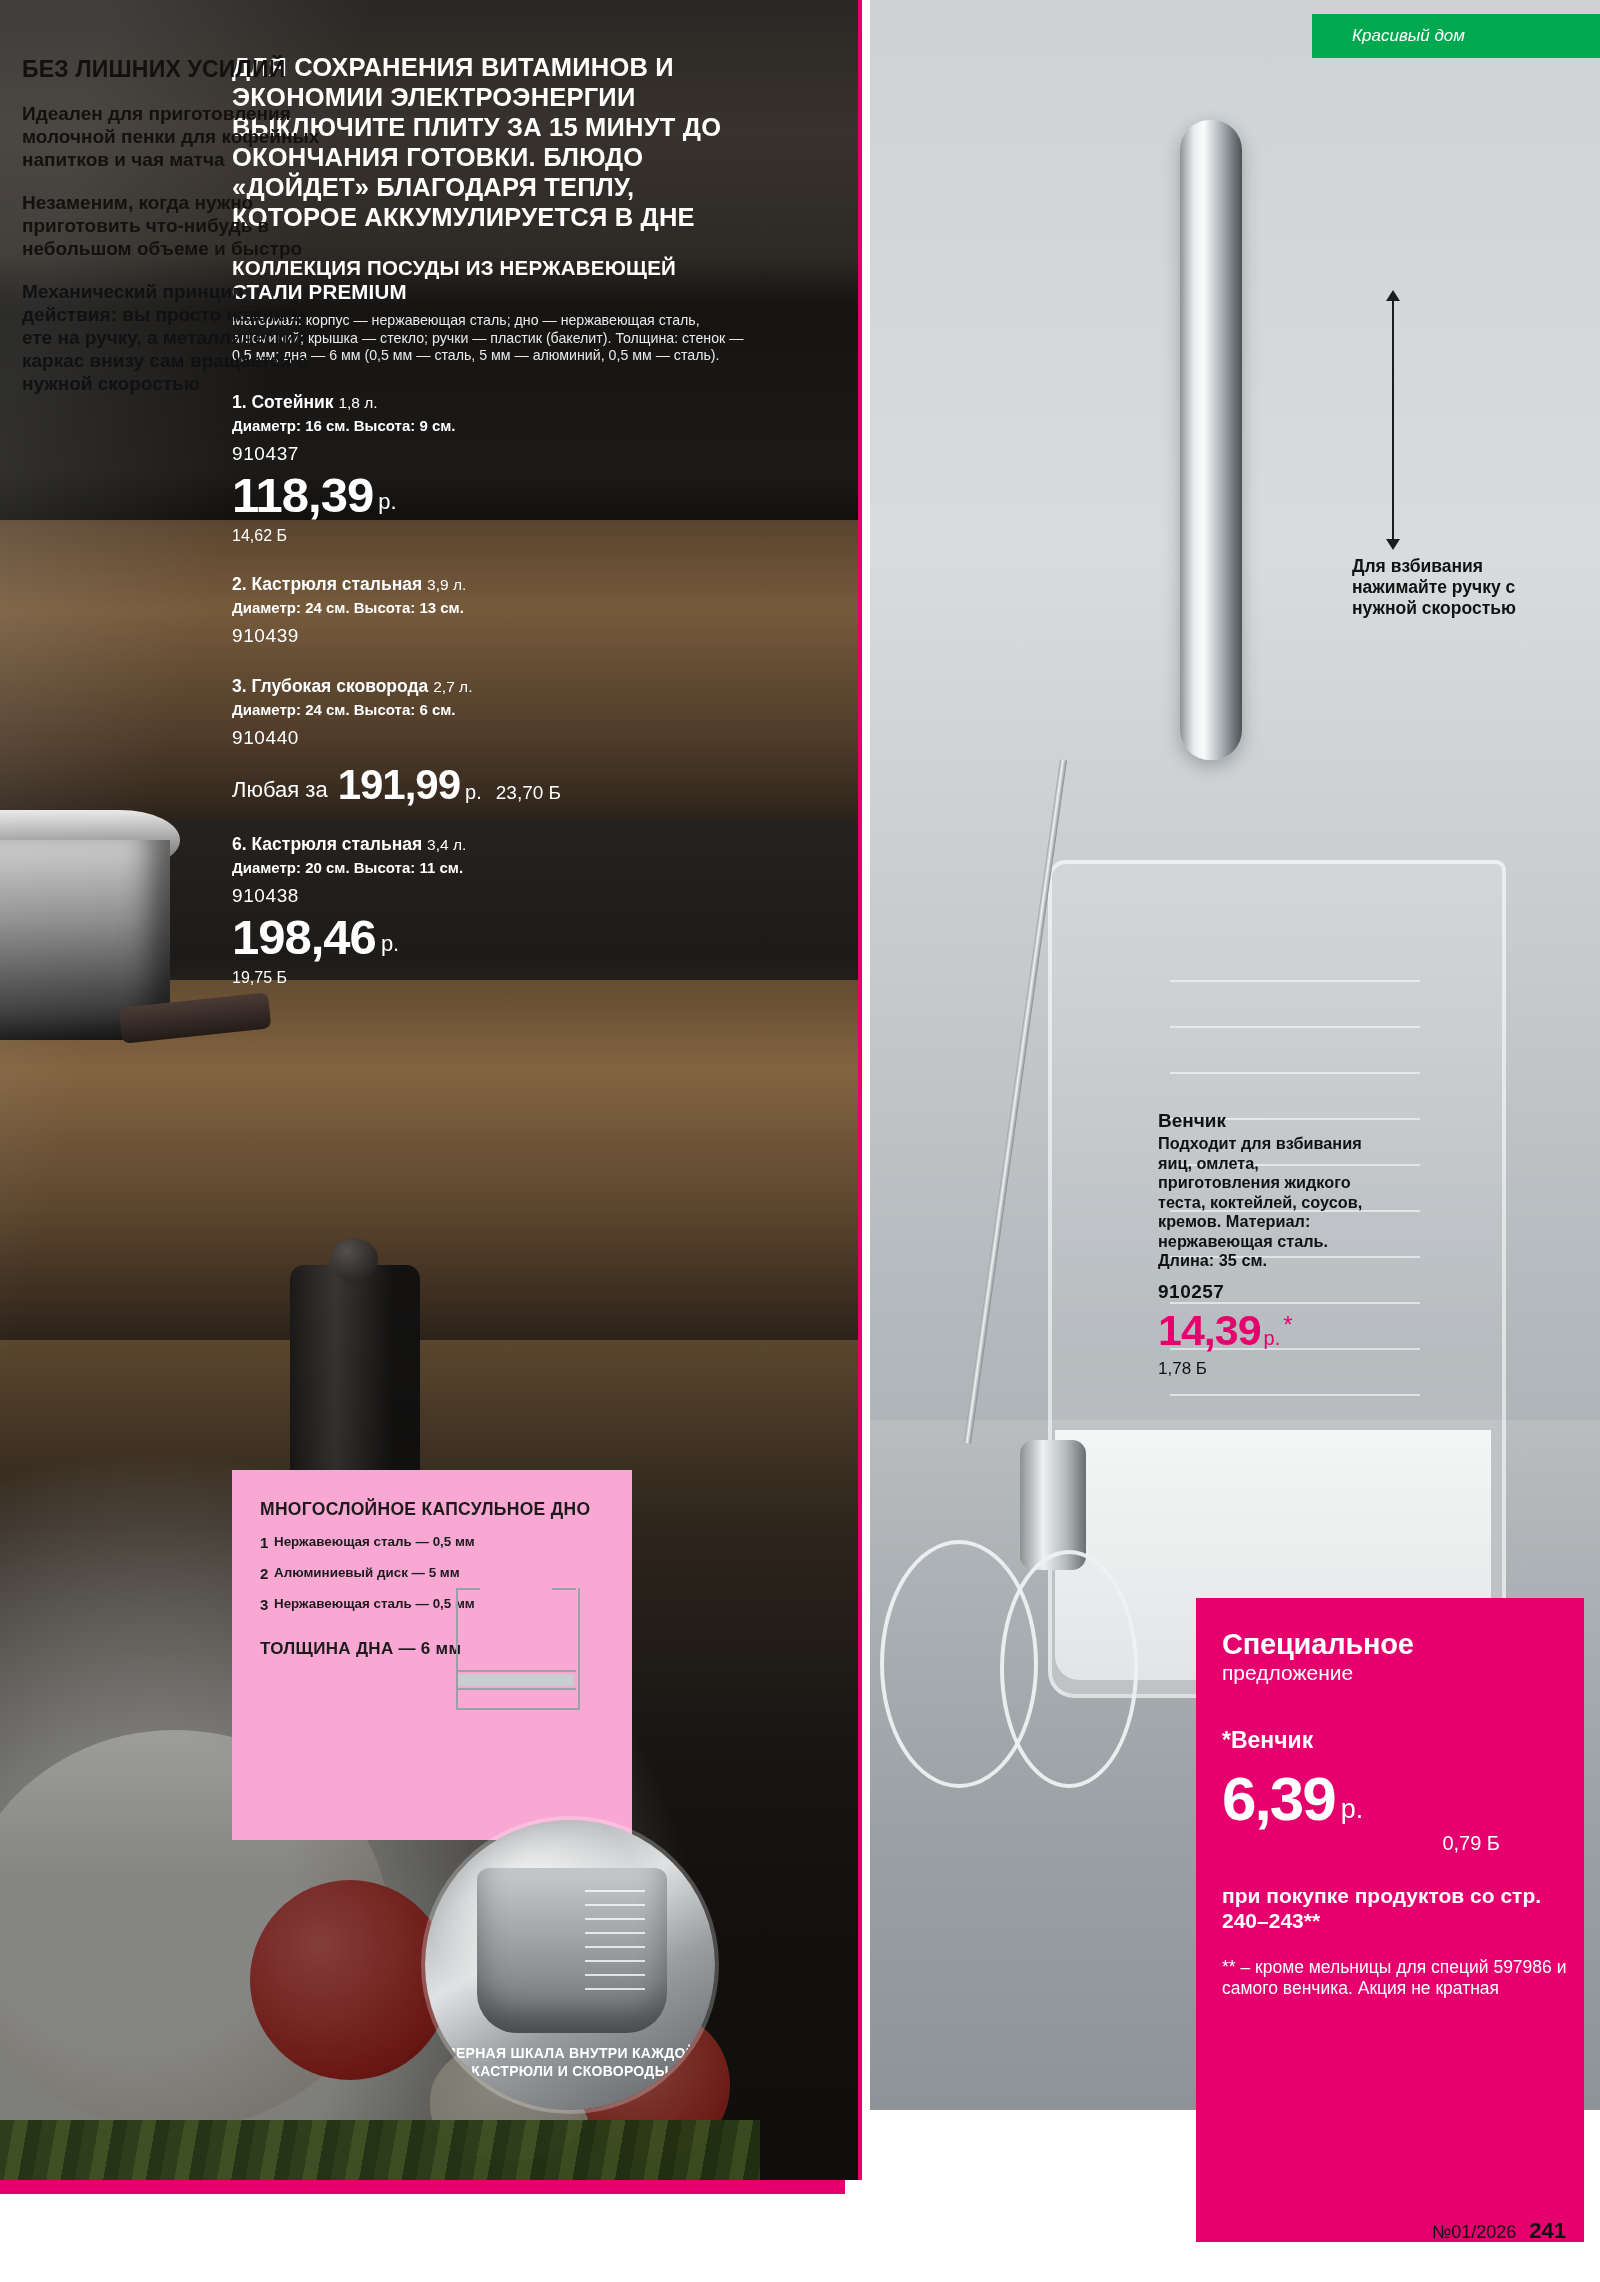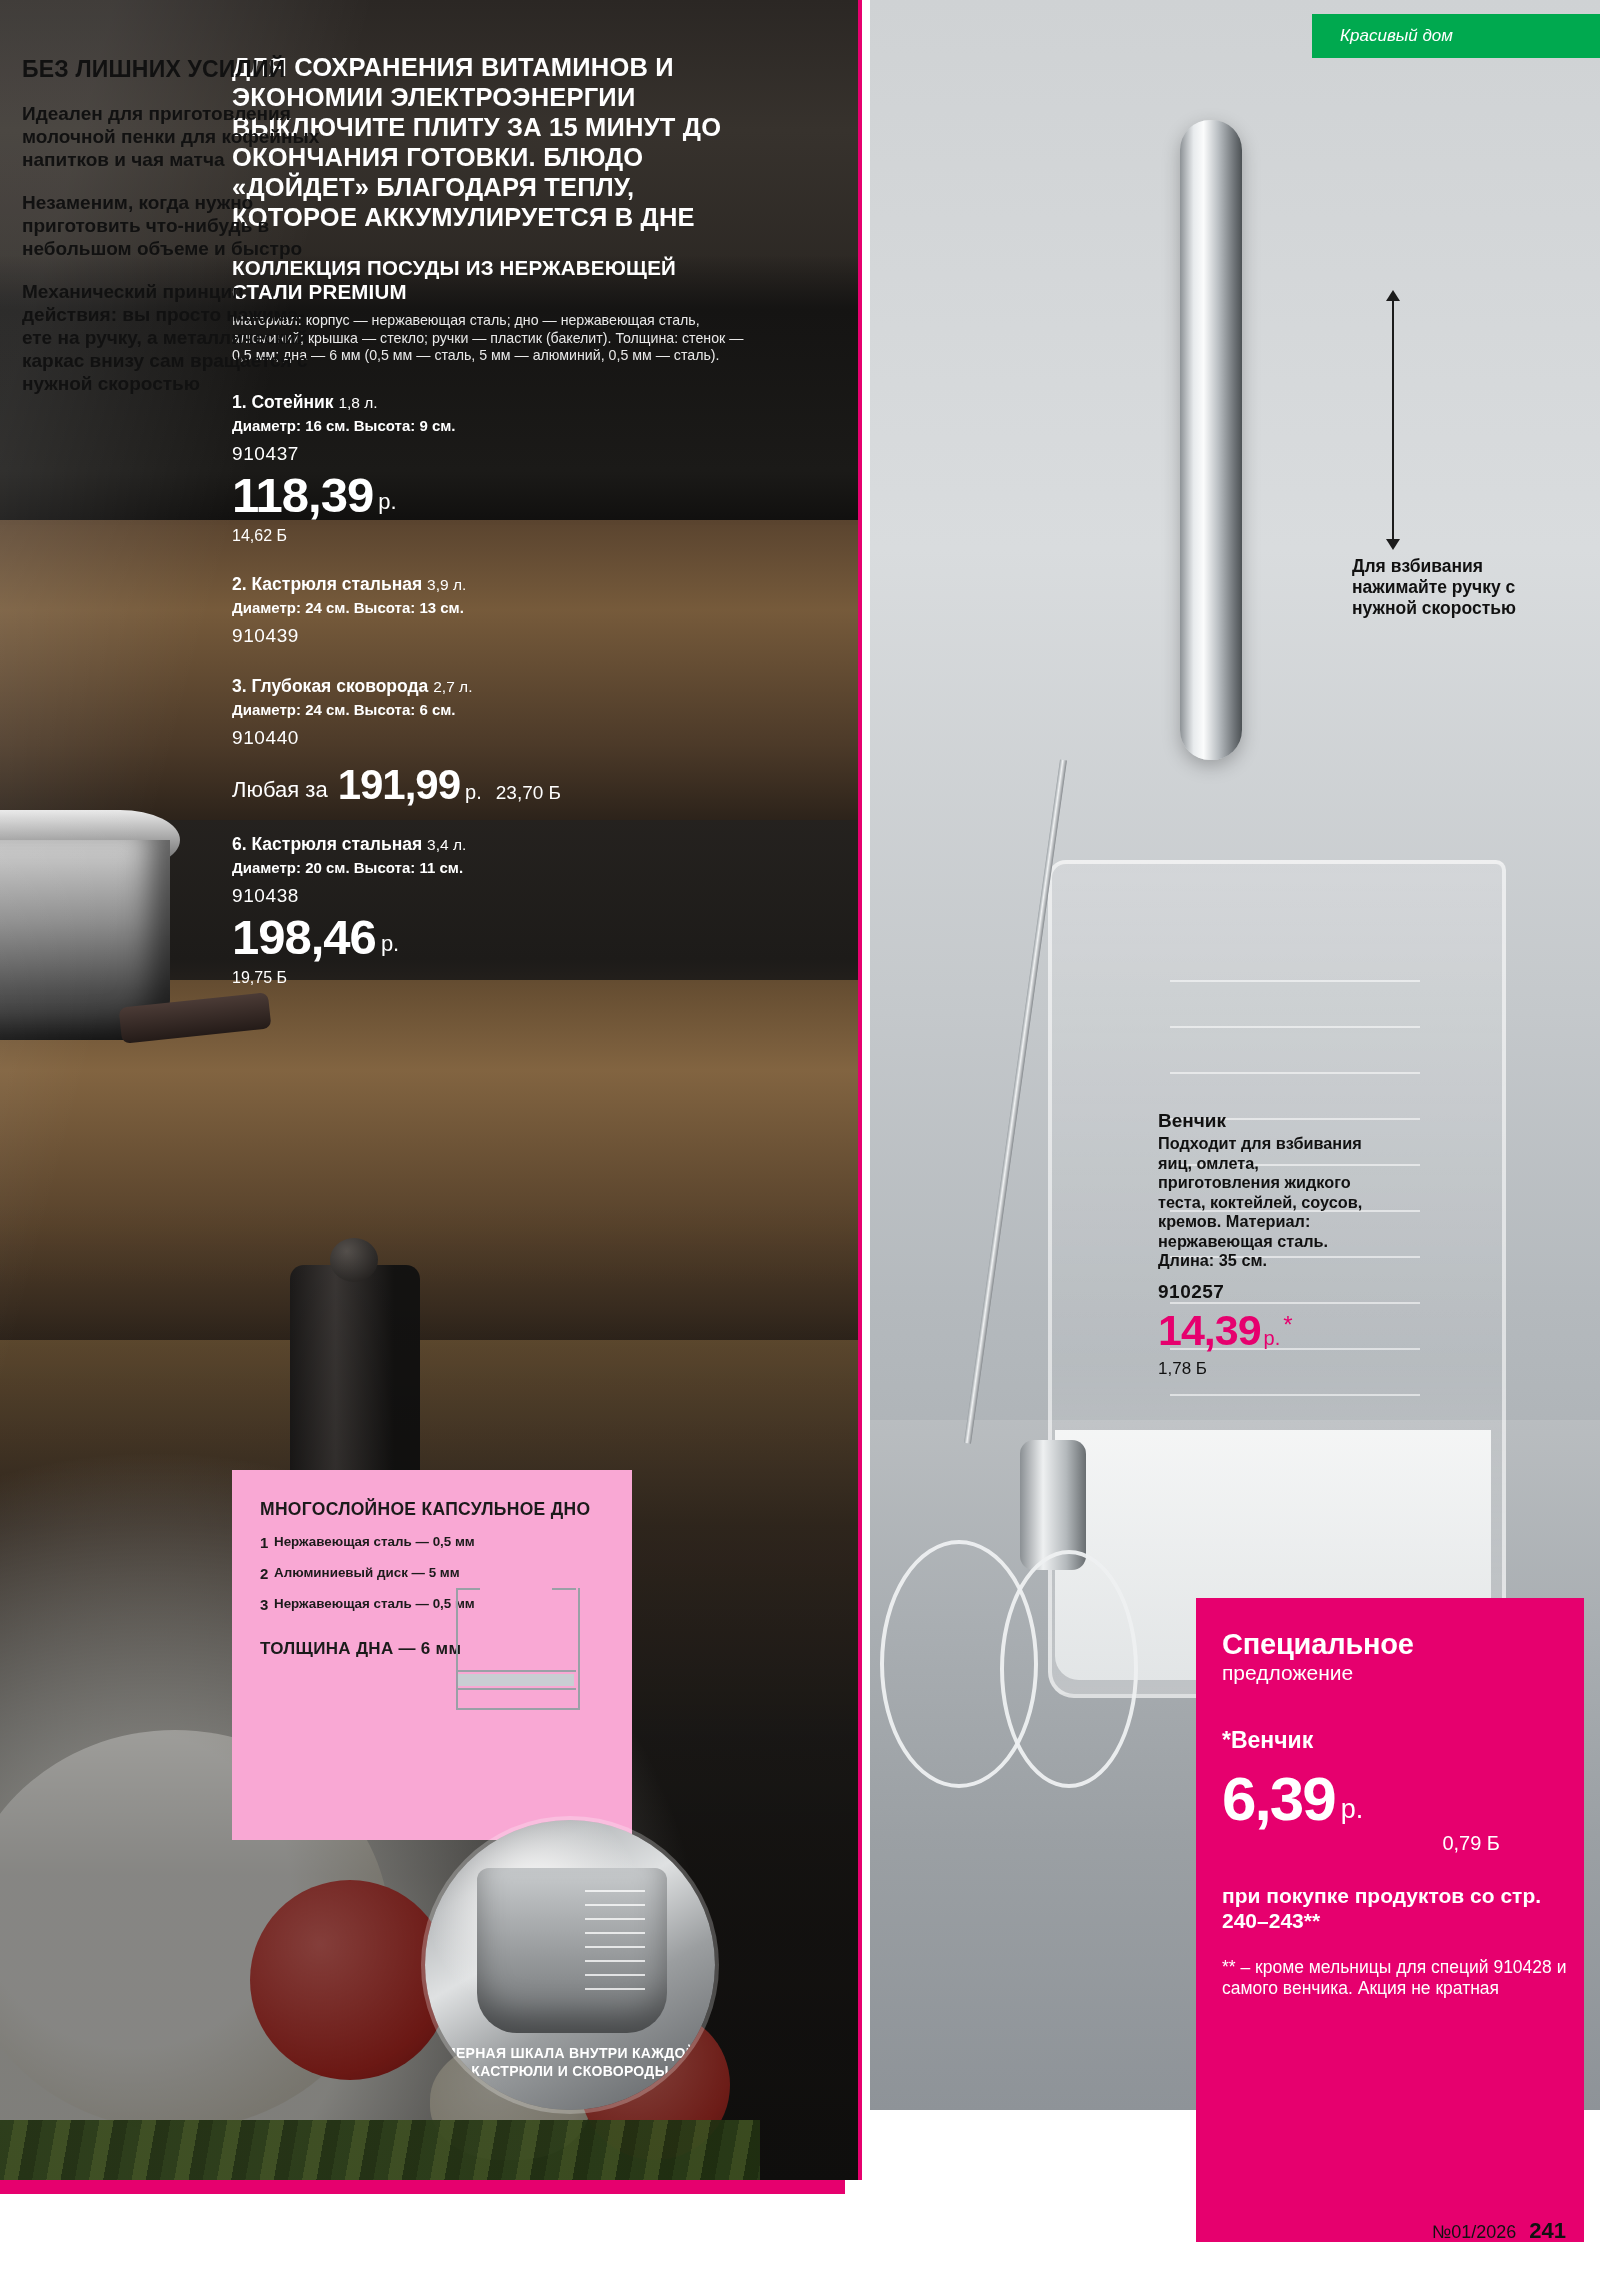--- a/index.html
+++ b/index.html
@@ -173,21 +173,21 @@
     overflow:hidden;
   }
   .rp-floor{
     position:absolute;left:0;bottom:0;width:100%;height:690px;
     background:linear-gradient(180deg,#b9bdc0 0%,#a9aeb2 30%,#9ba0a4 60%,#8e9398 100%);
   }
   .green-tab{
     position:absolute;right:0;top:14px;width:288px;height:44px;background:#00a94f;
   }
   .green-tab span{
-    display:block;color:#fff;font-size:17px;line-height:44px;padding-left:28px;font-style:italic;
+    display:block;color:#fff;font-size:17px;line-height:44px;padding-left:40px;font-style:italic;
   }
 
   .right-text{position:absolute;left:22px;top:56px;width:300px;color:#111;}
   .r-head{font-weight:bold;font-size:23px;line-height:26px;text-transform:uppercase;letter-spacing:.2px;}
   .r-para{margin-top:20px;font-weight:bold;font-size:19px;line-height:23px;color:#111;}
 
   
   .whisk-handle{
     position:absolute;left:1180px;top:120px;width:62px;height:640px;border-radius:30px;
     background:linear-gradient(90deg,#8d9296 0%,#e8ebed 22%,#fbfcfc 38%,#b9bec2 62%,#6d7276 88%,#4c5154 100%);
@@ -430,21 +430,21 @@
   <div class="special">
     <div class="sp-t1">Специальное</div>
     <div class="sp-t2">предложение</div>
     <div class="sp-item">*Венчик</div>
     <div class="sp-price">
       <div class="v">6,39</div>
       <div class="c">р.</div>
     </div>
     <div class="sp-bonus">0,79 Б</div>
     <div class="sp-cond">при покупке продуктов со стр. 240–243**</div>
-    <div class="sp-note">** – кроме мельницы для специй 910428 и самого венчика. Акция не кратная</div>
+    <div class="sp-note">** – кроме мельницы для специй 597986 и самого венчика. Акция не кратная</div>
   </div>
 
   <div class="bottom-bar"></div>
   <div class="bottom-bar2"></div>
 
   <div class="footer">
     <span>№01/2026</span>
     <span class="pg">241</span>
   </div>
 </div>

